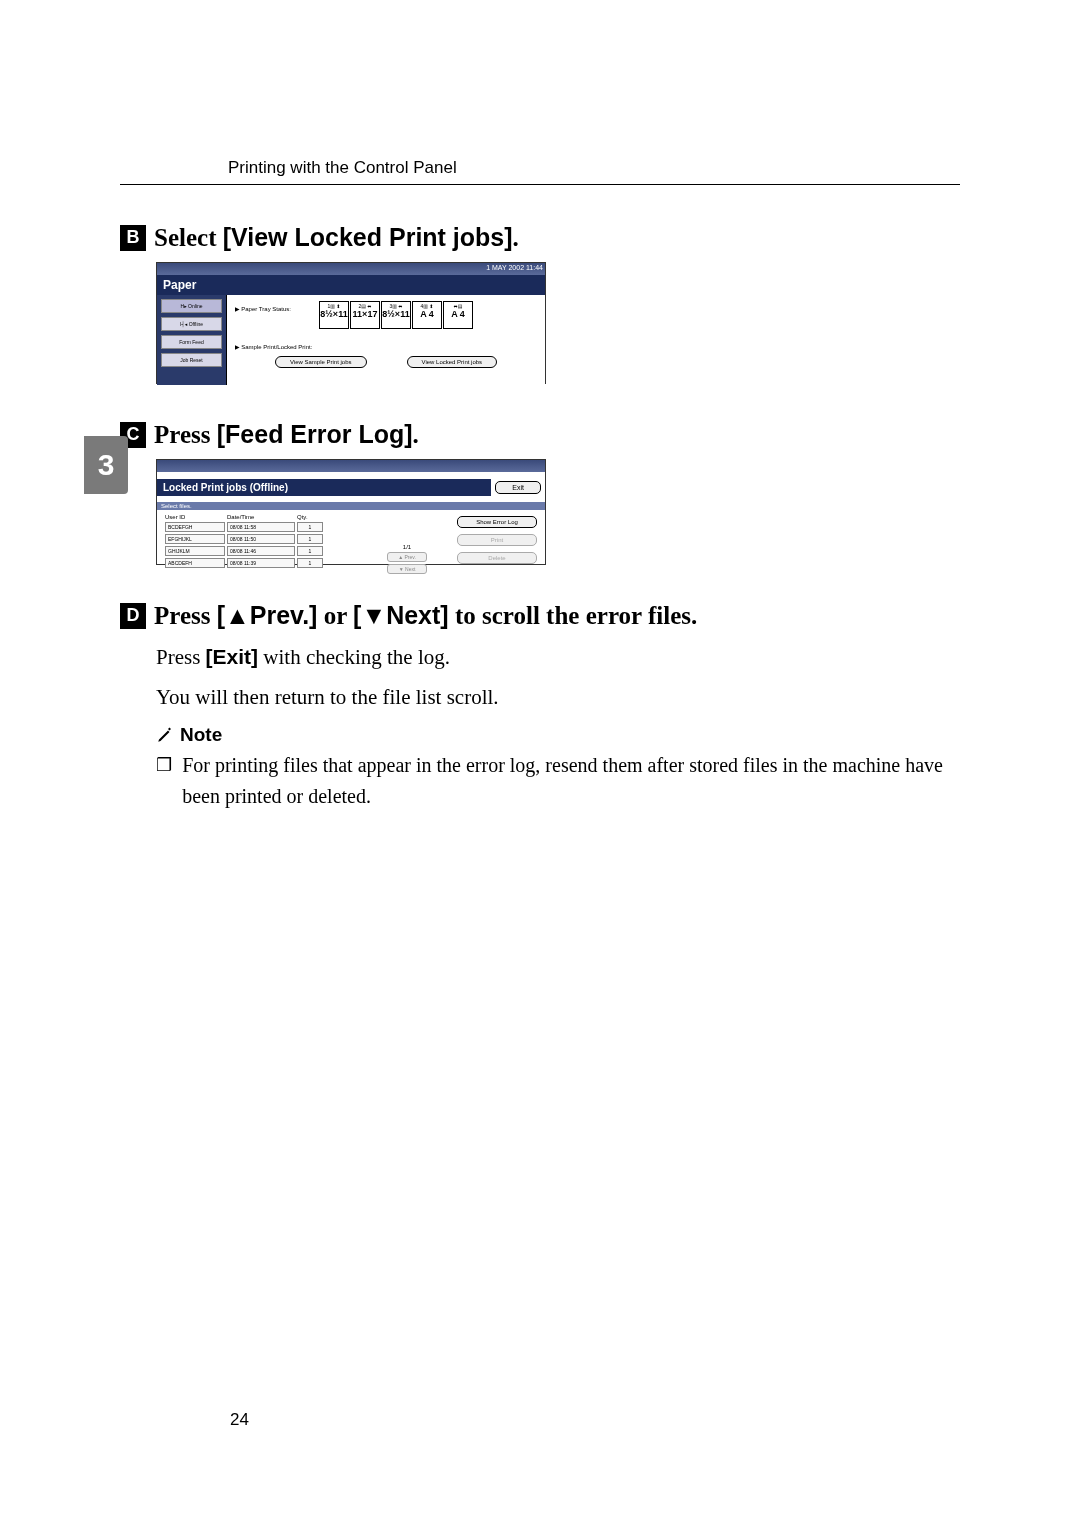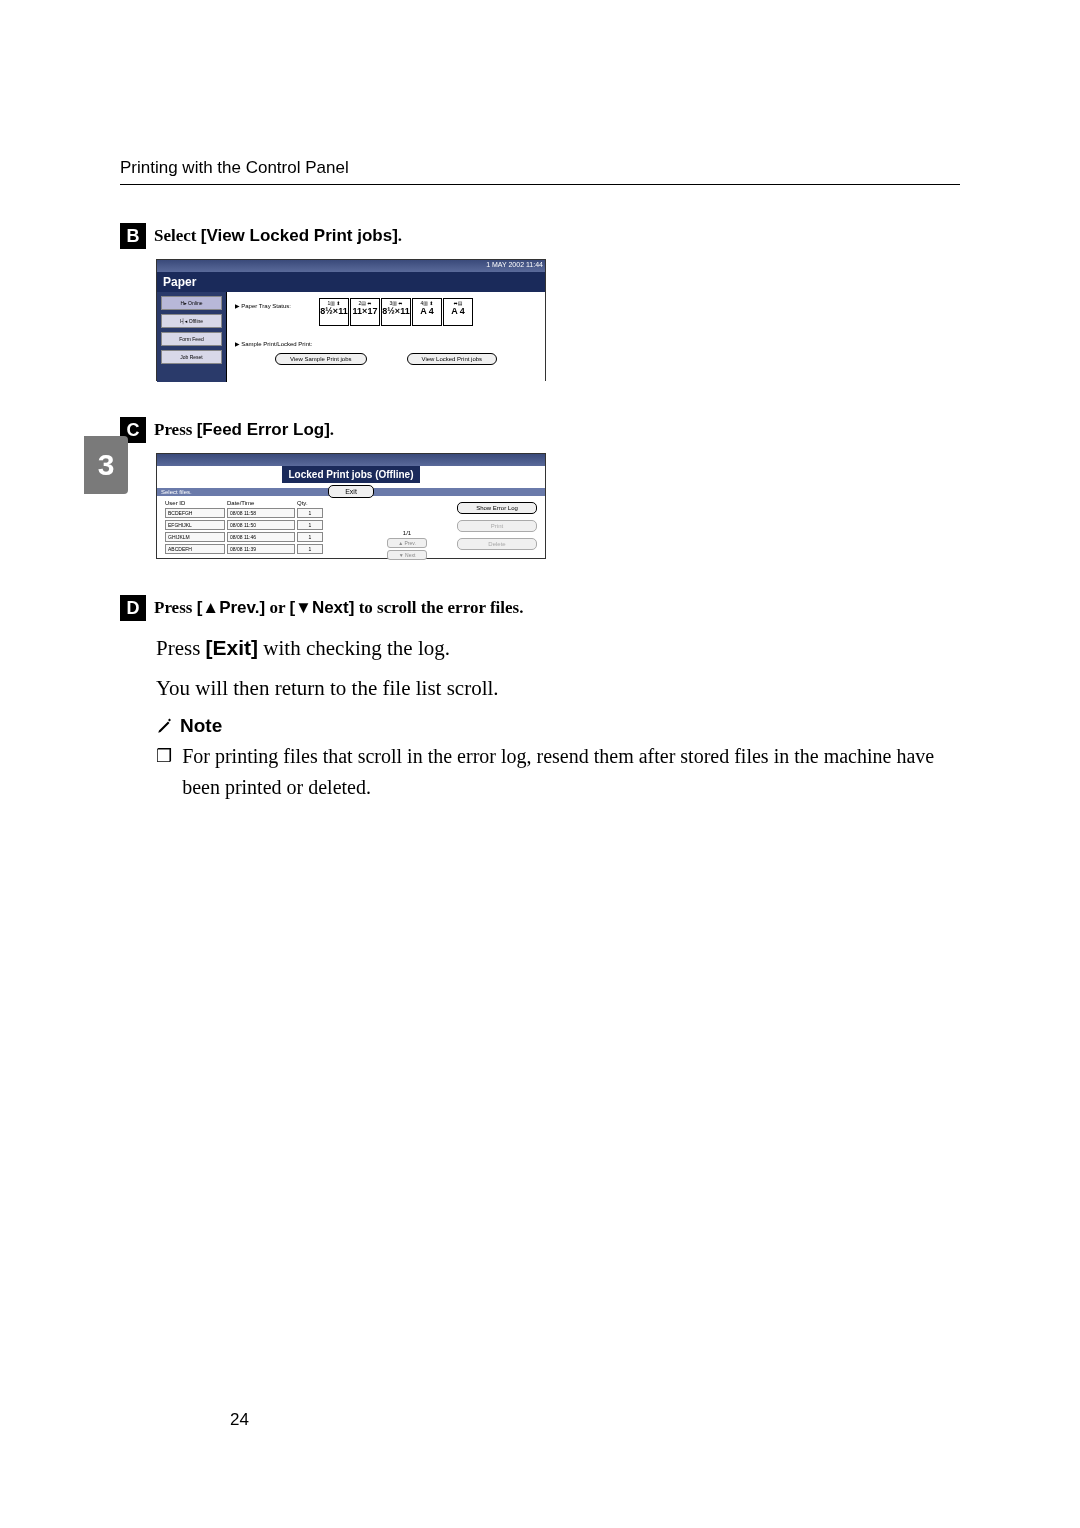--- a/index.html
+++ b/index.html
@@ -8,20 +8,21 @@
       height: 1528px;
       background: #ffffff;
       font-family: Georgia, 'Times New Roman', serif;
       position: relative;
       padding: 158px 120px 0 120px;
     }
     .header-title {
       font-family: Arial, Helvetica, sans-serif;
       font-size: 17px;
       color: #000;
+      margin-left: 108px;
       margin-bottom: 6px;
     }
     .header-rule {
       border: none;
       border-top: 1.5px solid #000;
       margin-bottom: 38px;
       margin-left: 0;
     }
     .step {
       margin-left: 0;
@@ -40,21 +41,21 @@
       color: #fff;
       display: inline-flex;
       align-items: center;
       justify-content: center;
       font-weight: bold;
       font-size: 18px;
       font-family: Arial, sans-serif;
       flex-shrink: 0;
     }
     .step-text {
-      font-size: 17px;
+      font-size: 25px;
       font-weight: bold;
     }
     .step-text .ui-label {
       font-family: Arial, Helvetica, sans-serif;
       font-weight: bold;
     }
     .screenshot {
       margin-left: 36px;
       margin-bottom: 26px;
       border: 1px solid #333;
@@ -162,22 +163,21 @@
       font-family: Arial, sans-serif;
     }
     .ss2 .titlebar {
       height: 12px;
       background: linear-gradient(#3a4a7a, #5a6a9a);
     }
     .ss2 .header2 {
       display: flex;
       justify-content: space-between;
       align-items: center;
-      height: 22px;
-      flex-direction: column;
+      height: 30px;
     }
     .ss2 .h2-title {
       background: #1a2a5a;
       color: #fff;
       font-size: 10px;
       font-weight: bold;
       padding: 3px 6px;
       flex: 1;
     }
     .ss2 .exit-btn {
@@ -440,17 +440,17 @@
 <div class="body-text">You will then return to the file list scroll.</div>
 
 <div class="note-header">
   <svg class="pencil-icon" viewBox="0 0 24 24">
       <path d="M3 21l3-1 12-12-2-2L4 18l-1 3zM16 4l2 2 2-2-2-2-2 2z" fill="#000"></path>
     </svg>
   <span class="note-label">Note</span>
 </div>
 <div class="note-body">
   <span class="bullet">❒</span>
-  <span class="note-text">For printing files that scroll in the error log, resend them after stored files in the machine have been printed or deleted.</span>
+  <span class="note-text">For printing files that appear in the error log, resend them after stored files in the machine have been printed or deleted.</span>
 </div>
 
 <div class="side-tab">3</div>
 <div class="page-num">24</div>
 
 </body></html>

